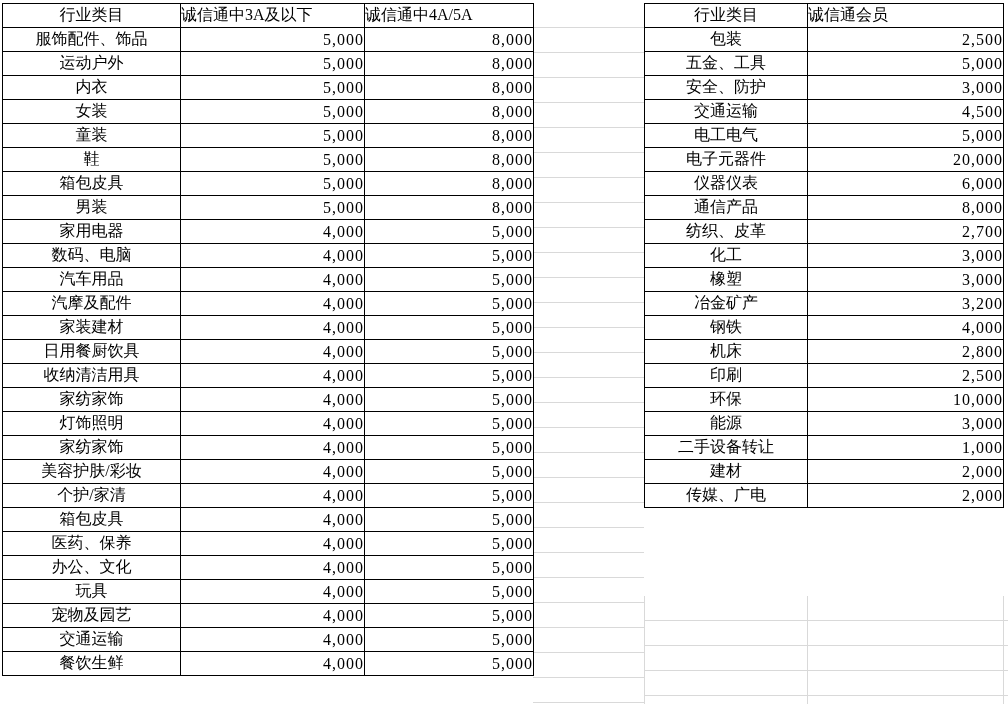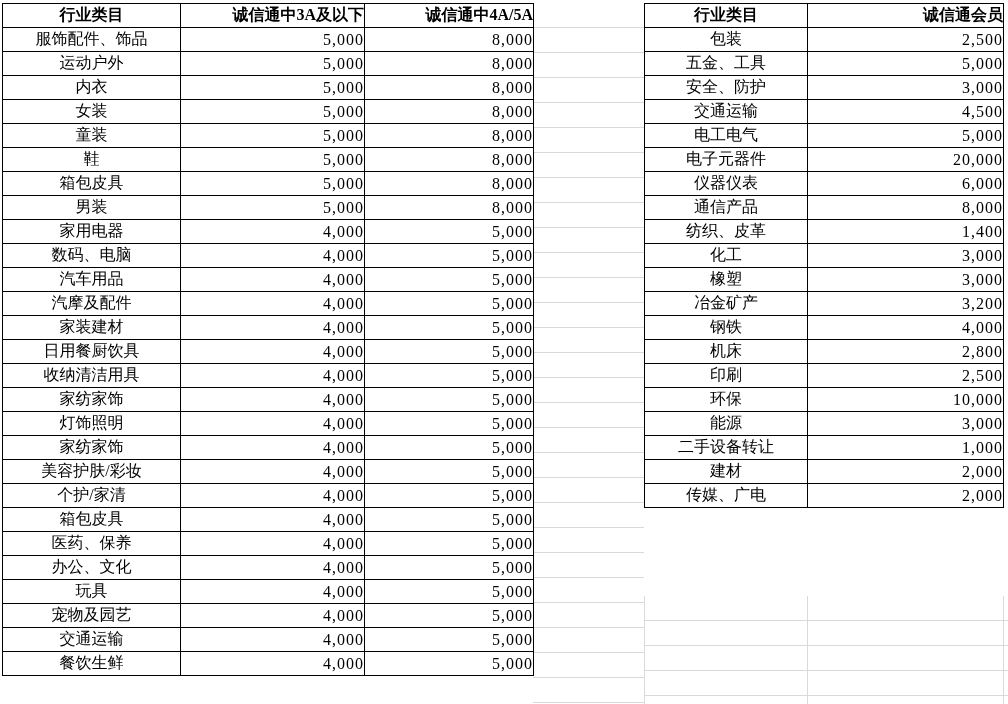--- a/index.html
+++ b/index.html
@@ -72,32 +72,32 @@
     height: 24px;
     box-sizing: border-box;
     padding: 0;
     margin: 0;
     font-size: 16px;
     white-space: nowrap;
     overflow: hidden;
     vertical-align: middle;
   }
   .tbl th {
-    font-weight: bold;
+    font-weight: normal;
   }
   .cat {
     text-align: center;
   }
   .num {
     text-align: right;
     padding-right: 12px;
     letter-spacing: 1px;
   }
   .numh {
-    text-align: right;
+    text-align: left;
     padding-right: 4px;
   }
 </style>
 </head>
 <body>
 
 <div class="sheet">
 
   <div class="gap-grid"></div>
   <div class="below-grid"></div>
@@ -296,21 +296,21 @@
         <tr>
           <td class="cat">仪器仪表</td>
           <td class="num">6,000</td>
         </tr>
         <tr>
           <td class="cat">通信产品</td>
           <td class="num">8,000</td>
         </tr>
         <tr>
           <td class="cat">纺织、皮革</td>
-          <td class="num">1,400</td>
+          <td class="num">2,700</td>
         </tr>
         <tr>
           <td class="cat">化工</td>
           <td class="num">3,000</td>
         </tr>
         <tr>
           <td class="cat">橡塑</td>
           <td class="num">3,000</td>
         </tr>
         <tr>

